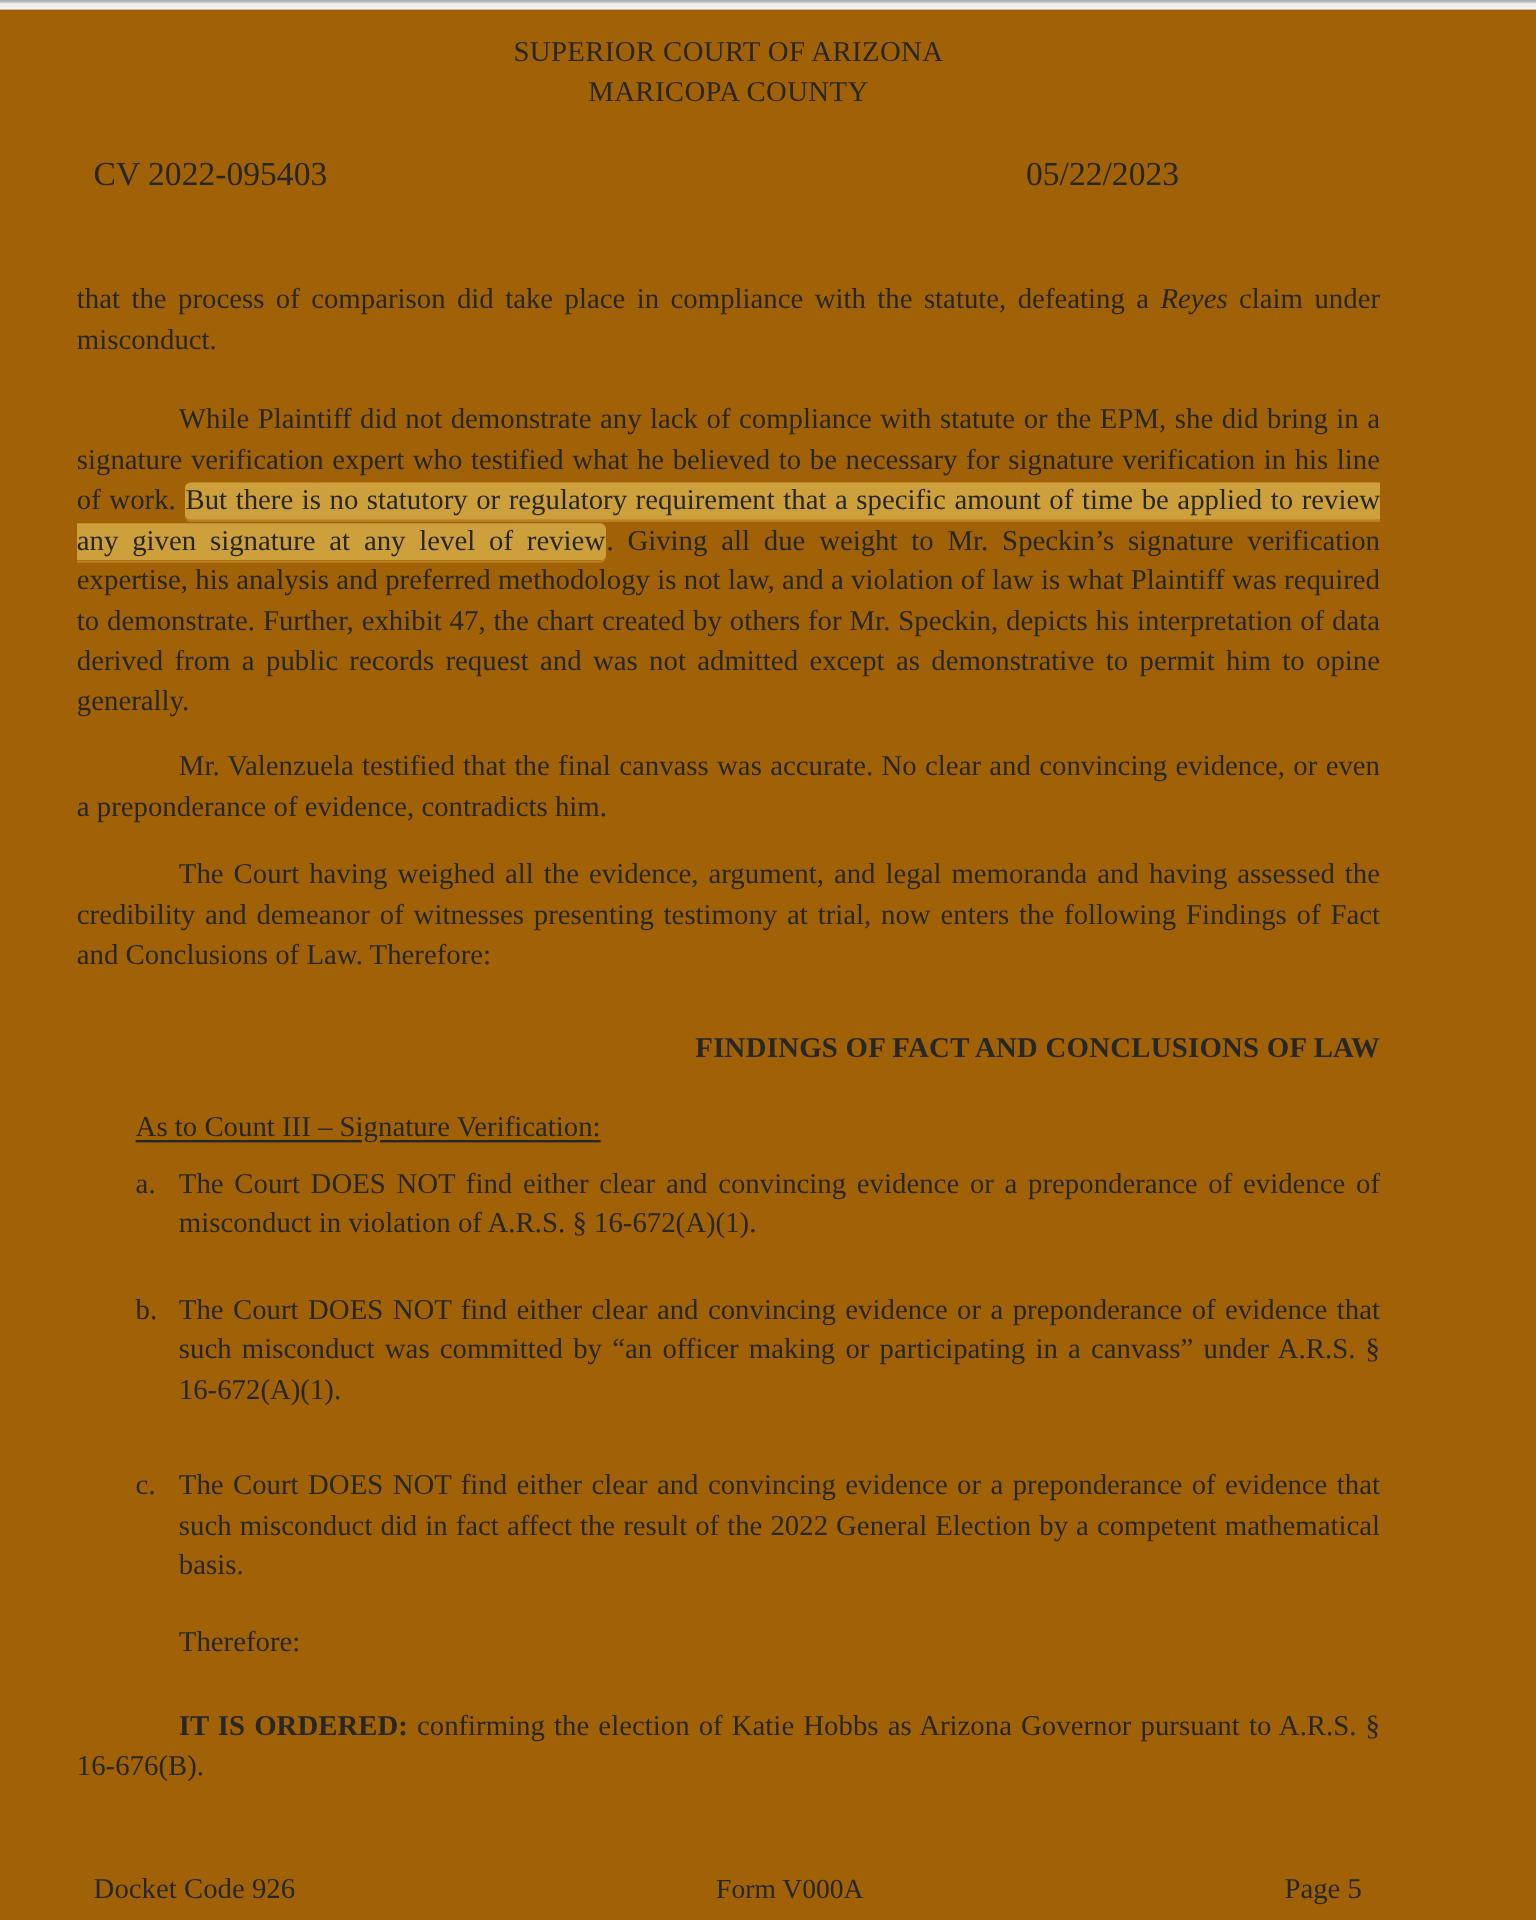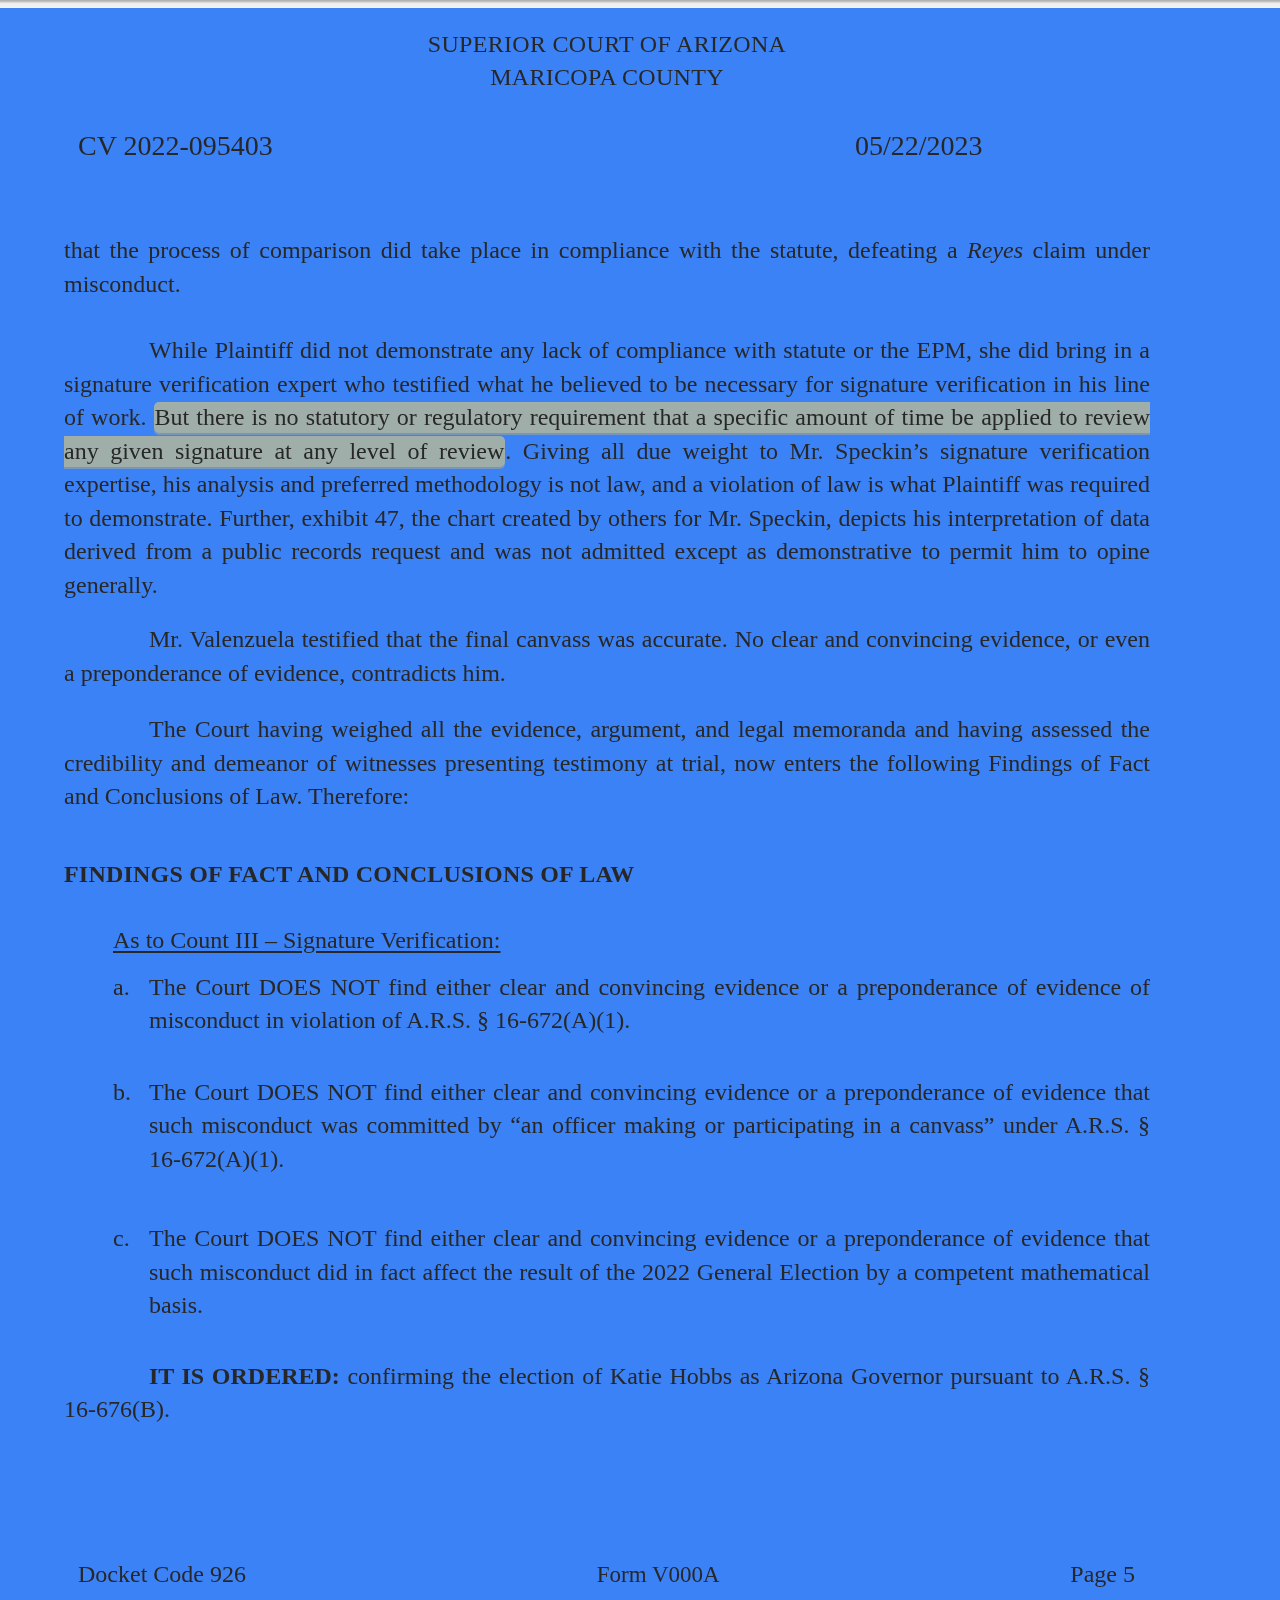--- a/index.html
+++ b/index.html
@@ -6,21 +6,21 @@
   body {
     width: 1280px; height: 1600px;
     background: #ffffff;
     font-family: "Liberation Serif", "DejaVu Serif", serif;
     color: #272727;
   }
   .page {
     position: relative;
     width: 1280px; height: 1600px;
     overflow: hidden;
-    background: #3b82f6;
+    background: #a16207;
   }
   .top-strip {
     height: 8px;
     background: linear-gradient(to bottom, #a9a9a9 0px, #c9c9c9 2px, #ececec 3px, #f4f4f4 8px);
   }
   .content { width: 1086px; margin-left: 64px; }
 
   .court-header {
     margin-top: 20px;
     text-align: center;
@@ -48,21 +48,21 @@
 
   .hl {
     background-color: rgba(243, 211, 104, 0.55);
     border-radius: 5px;
     padding: 2px 1px 3px;
     box-shadow: 0 2px 0 rgba(232, 190, 84, 0.35);
   }
 
   .findings-heading {
     margin: 44px 0 0;
-    text-align: left;
+    text-align: right;
     font-size: 24px;
     font-weight: bold;
     line-height: 33px;
     letter-spacing: 0.2px;
   }
   .subheading {
     margin: 33px 0 0 49px;
     font-size: 24px;
     line-height: 33px;
     text-decoration: underline;
@@ -139,20 +139,21 @@
     <div class="list-item item-b">
       <span class="marker">b.</span>
       <span class="item-text">The Court DOES NOT find either clear and convincing evidence or a preponderance of evidence that such misconduct was committed by “an officer making or participating in a canvass” under A.R.S. § 16-672(A)(1).</span>
     </div>
 
     <div class="list-item item-c">
       <span class="marker">c.</span>
       <span class="item-text">The Court DOES NOT find either clear and convincing evidence or a preponderance of evidence that such misconduct did in fact affect the result of the 2022 General Election by a competent mathematical basis.</span>
     </div>
 
+    <div class="therefore">Therefore:</div>
 
     <p class="para order"><strong>IT IS ORDERED:</strong><span>  confirming the election of Katie Hobbs as Arizona Governor pursuant to A.R.S. § 16-676(B).</span></p>
 
   </div>
 
   <div class="page-footer">
     <span class="footer-left">Docket Code 926</span>
     <span class="form-number">Form V000A</span>
     <span class="footer-right">Page 5</span>
   </div>

